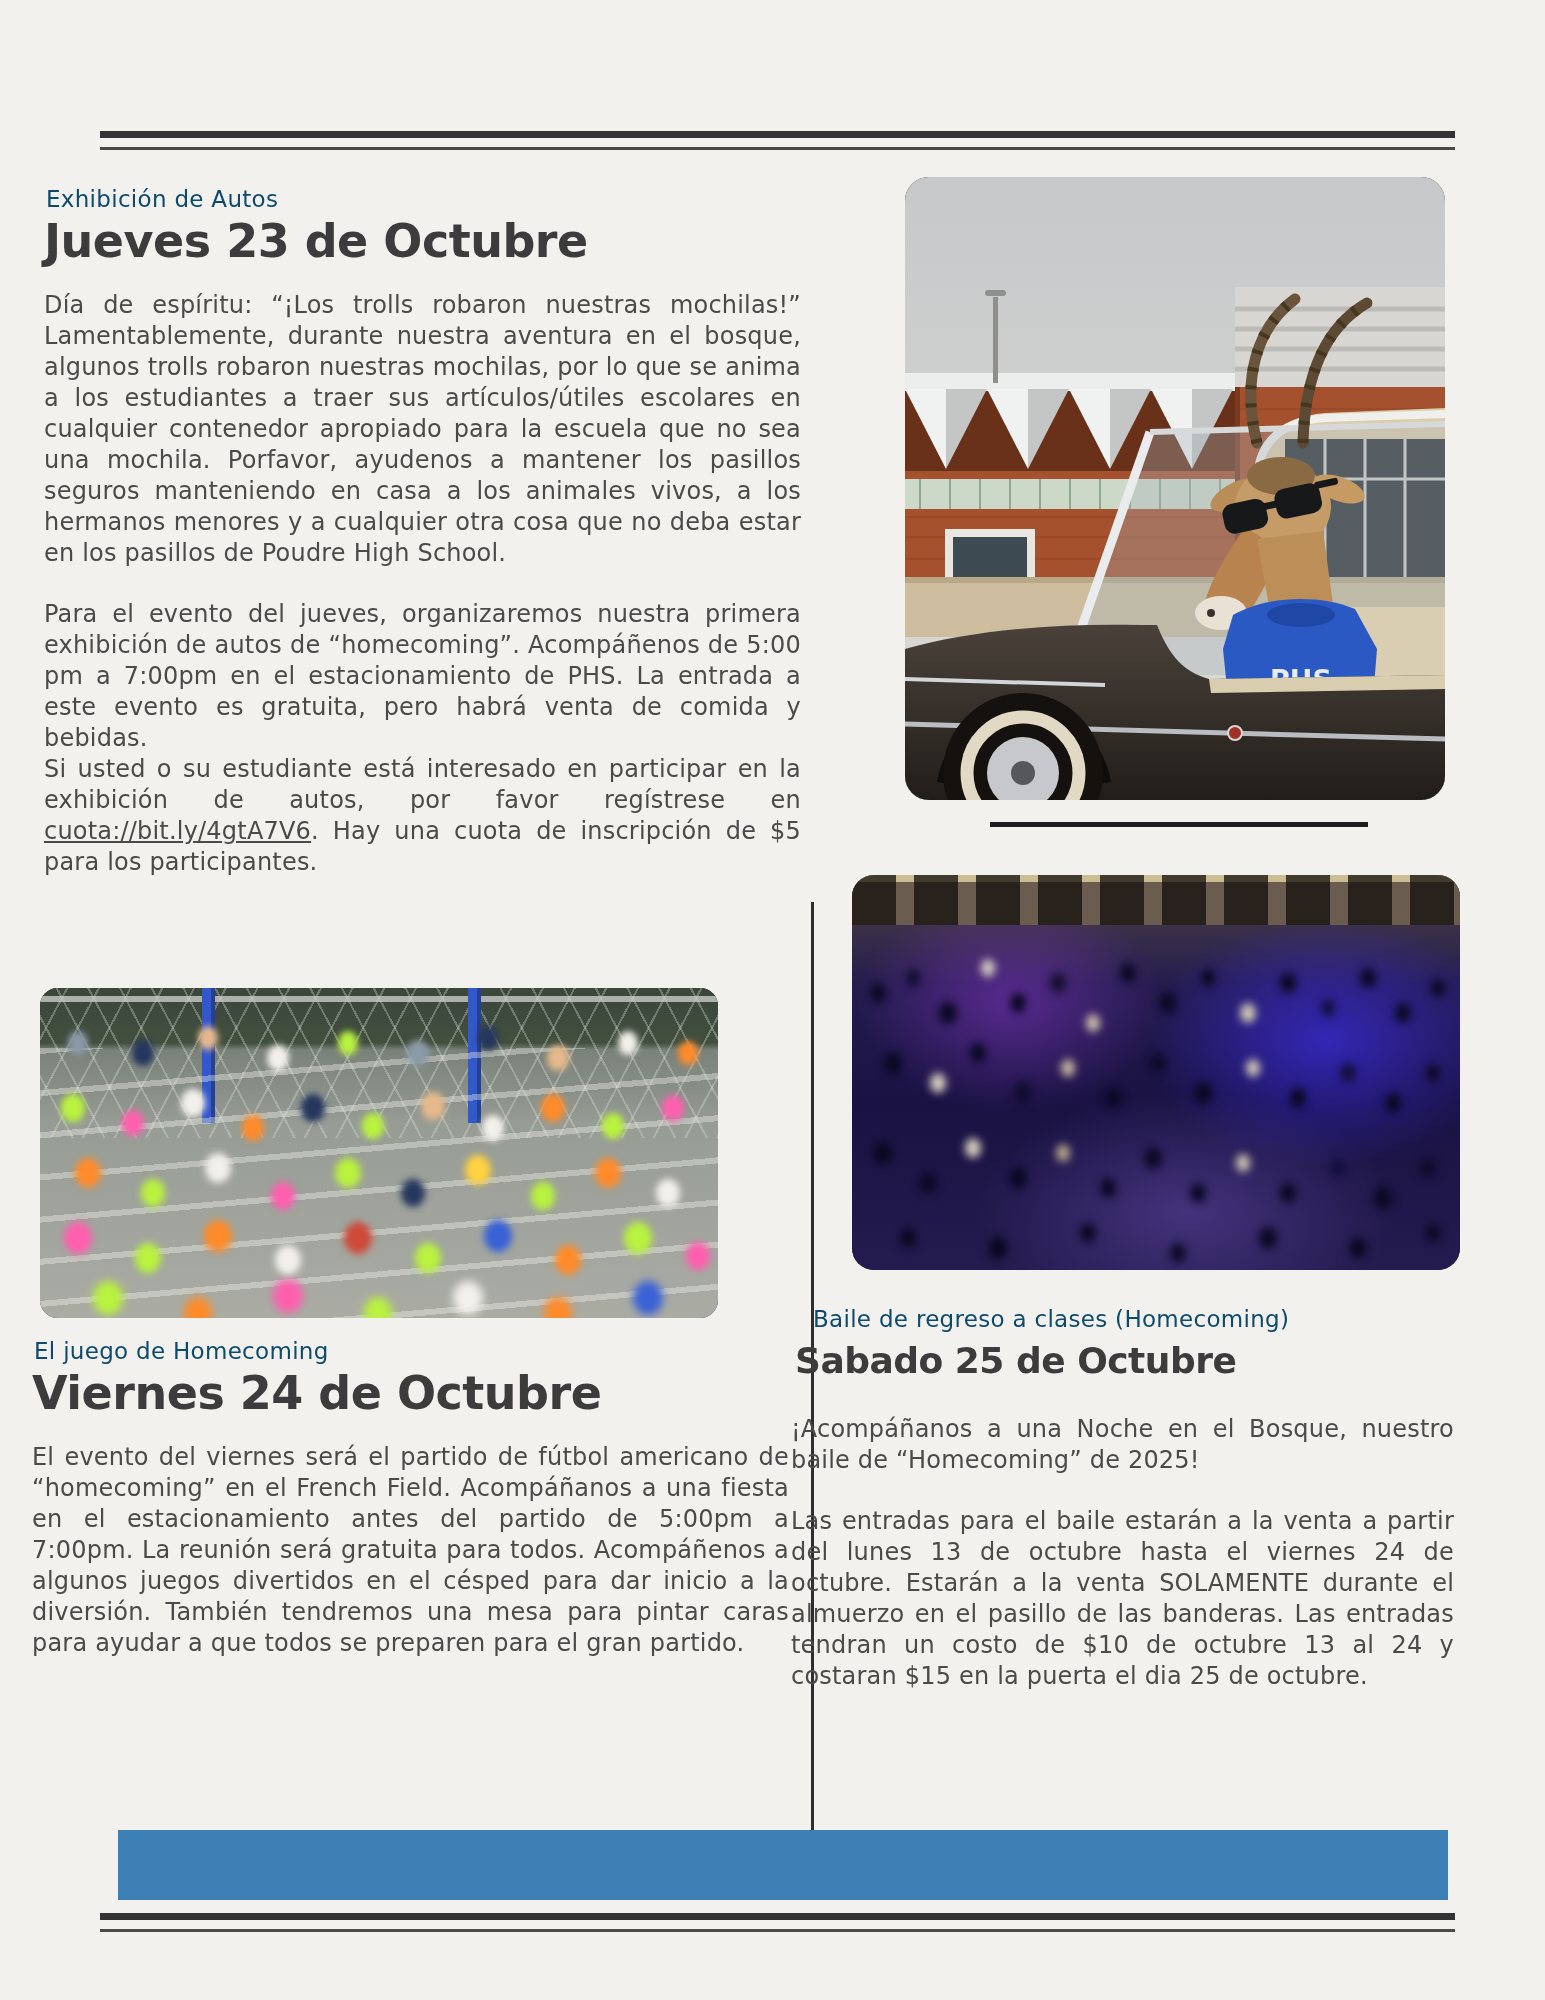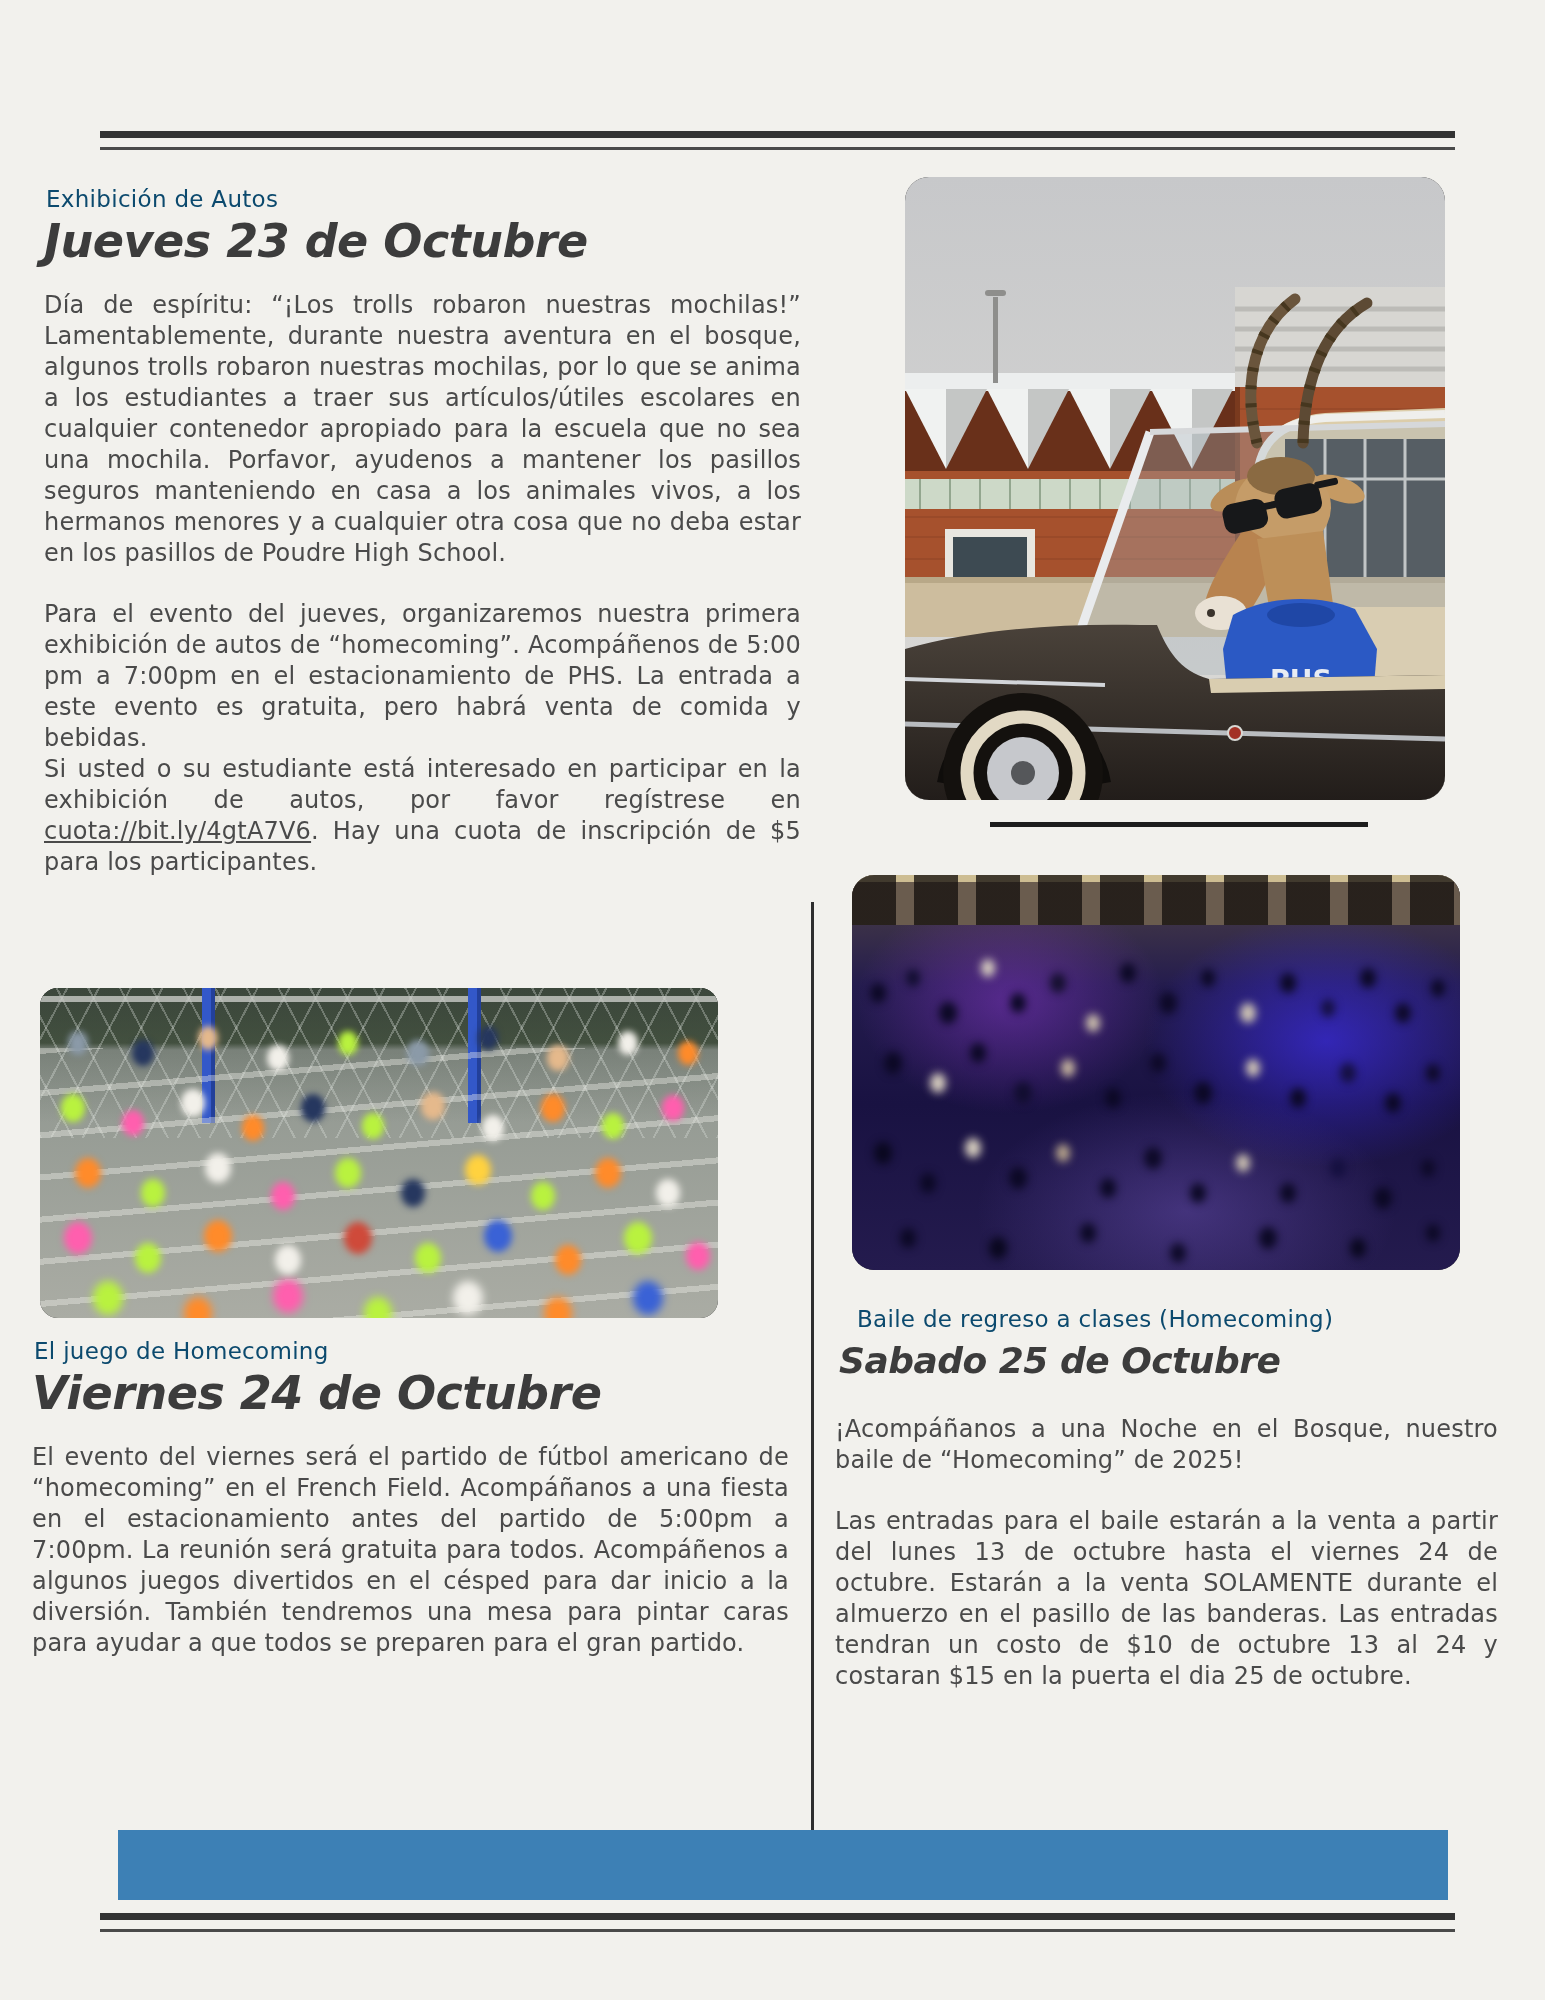--- a/index.html
+++ b/index.html
@@ -11,24 +11,24 @@
   }
   .rule{position:absolute; left:100px; width:1355px; background:#333;}
   .rule-thick{height:7px;}
   .rule-thin{height:3px; background:#4a4a4a;}
   #top-rule-1{top:131px;} #top-rule-2{top:147px;}
   #bot-rule-1{top:1913px;} #bot-rule-2{top:1929px;}
 
   section{position:absolute;}
   #sec-thursday{left:44px; top:186px; width:757px;}
   #sec-friday{left:32px; top:1338px; width:757px;}
-  #sec-saturday{left:835px; top:1306px; width:663px;}
+  #sec-saturday{left:791px; top:1306px; width:663px;}
 
   .kicker{font-size:23px; color:#0c4a6e; margin:0 0 4px 2px; letter-spacing:.3px;}
-  h1{font-size:46px; line-height:50px; font-weight:800; color:#3c3c3c; margin:0 0 24px 0; letter-spacing:-.5px;font-style:italic;}
+  h1{font-size:46px; line-height:50px; font-weight:800; color:#3c3c3c; margin:0 0 24px 0; letter-spacing:-.5px;}
   #sec-saturday .kicker{margin-left:22px;}
   #sec-saturday h1{margin-left:4px; margin-bottom:28px; font-size:36px;}
   .body{
     font-size:24px; line-height:31px; color:#4a4a4a;
     text-align:justify; margin:0 0 30px 0; letter-spacing:.2px;
   }
   .nogap{margin-bottom:0;}
   .link{color:#4a4a4a; text-decoration:underline; cursor:pointer;}
 
   .photo{position:absolute; margin:0; overflow:hidden; background:#222;}

